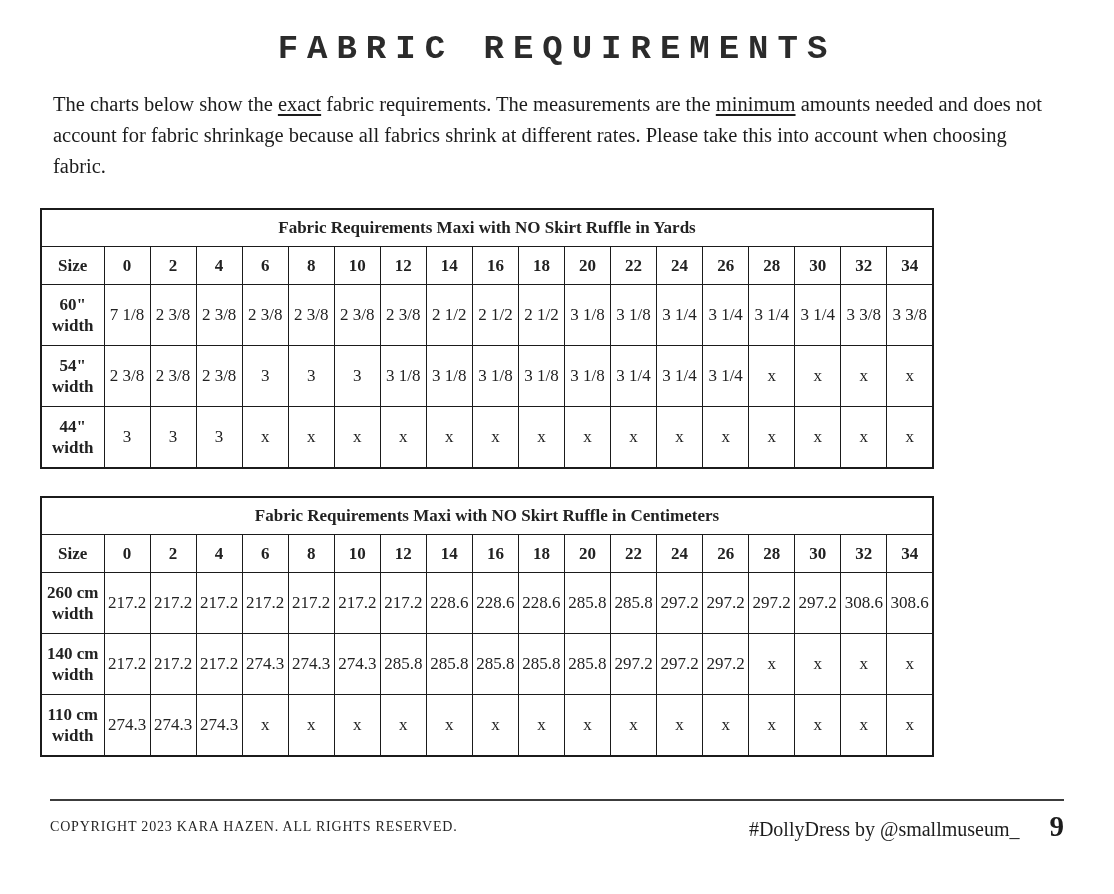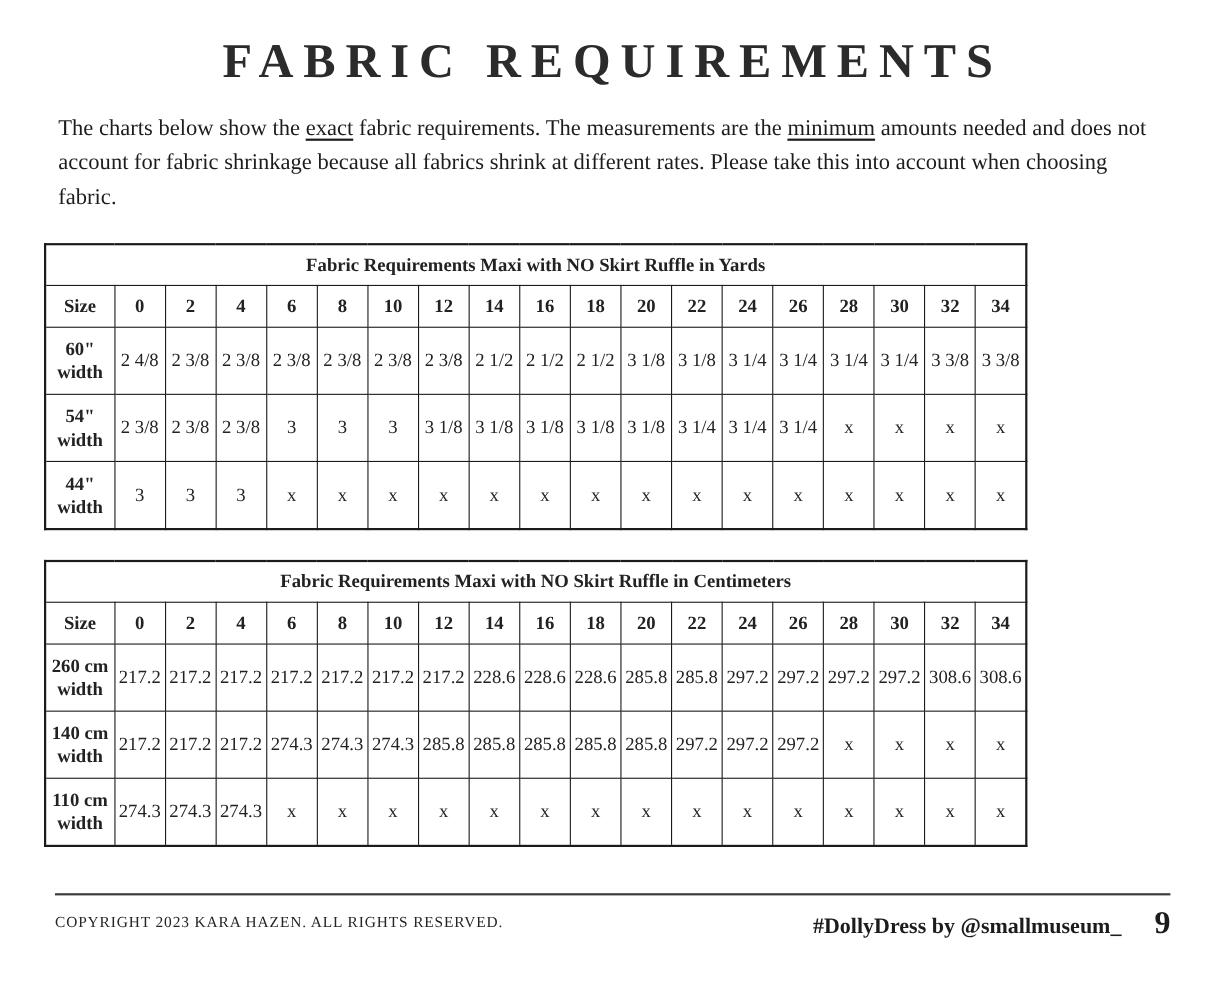--- a/index.html
+++ b/index.html
@@ -14,23 +14,23 @@
     position: relative;
   }
   .page {
     width: 1114px;
     height: 894px;
     position: relative;
   }
   h1.title {
     margin: 30px 0 0 0;
     text-align: center;
-    font-family: Liberation Serif, serif;
-    font-weight: bold;
-    font-size: 44px;
+    font-family: Liberation Mono, monospace;
+    font-weight: bold;
+    font-size: 34px;
     letter-spacing: 9px;
     color: #2b2b2b;
   }
   .intro {
     margin: 21px 53px 0 53px;
     width: 990px;
     font-size: 20.5px;
     line-height: 1.5;
     color: #1c1c1c;
   }
@@ -80,21 +80,21 @@
     justify-content: space-between;
     align-items: center;
   }
   .copyright {
     font-size: 14px;
     letter-spacing: 0.8px;
     color: #242424;
   }
   .credit-wrap { display: flex; align-items: baseline; }
   .credit {
-    font-weight: bold;
+    font-weight: normal;
     font-size: 20px;
     color: #1c1c1c;
   }
   .page-number {
     font-weight: bold;
     font-size: 29px;
     margin-left: 30px;
     color: #1c1c1c;
   }
 </style>
@@ -149,21 +149,21 @@
           <td class="hdr">22</td>
           <td class="hdr">24</td>
           <td class="hdr">26</td>
           <td class="hdr">28</td>
           <td class="hdr">30</td>
           <td class="hdr">32</td>
           <td class="hdr">34</td>
         </tr>
         <tr class="data-row">
           <td class="rowlabel">60" width</td>
-          <td>2 4/8</td>
+          <td>7 1/8</td>
           <td>2 3/8</td>
           <td>2 3/8</td>
           <td>2 3/8</td>
           <td>2 3/8</td>
           <td>2 3/8</td>
           <td>2 3/8</td>
           <td>2 1/2</td>
           <td>2 1/2</td>
           <td>2 1/2</td>
           <td>3 1/8</td>

